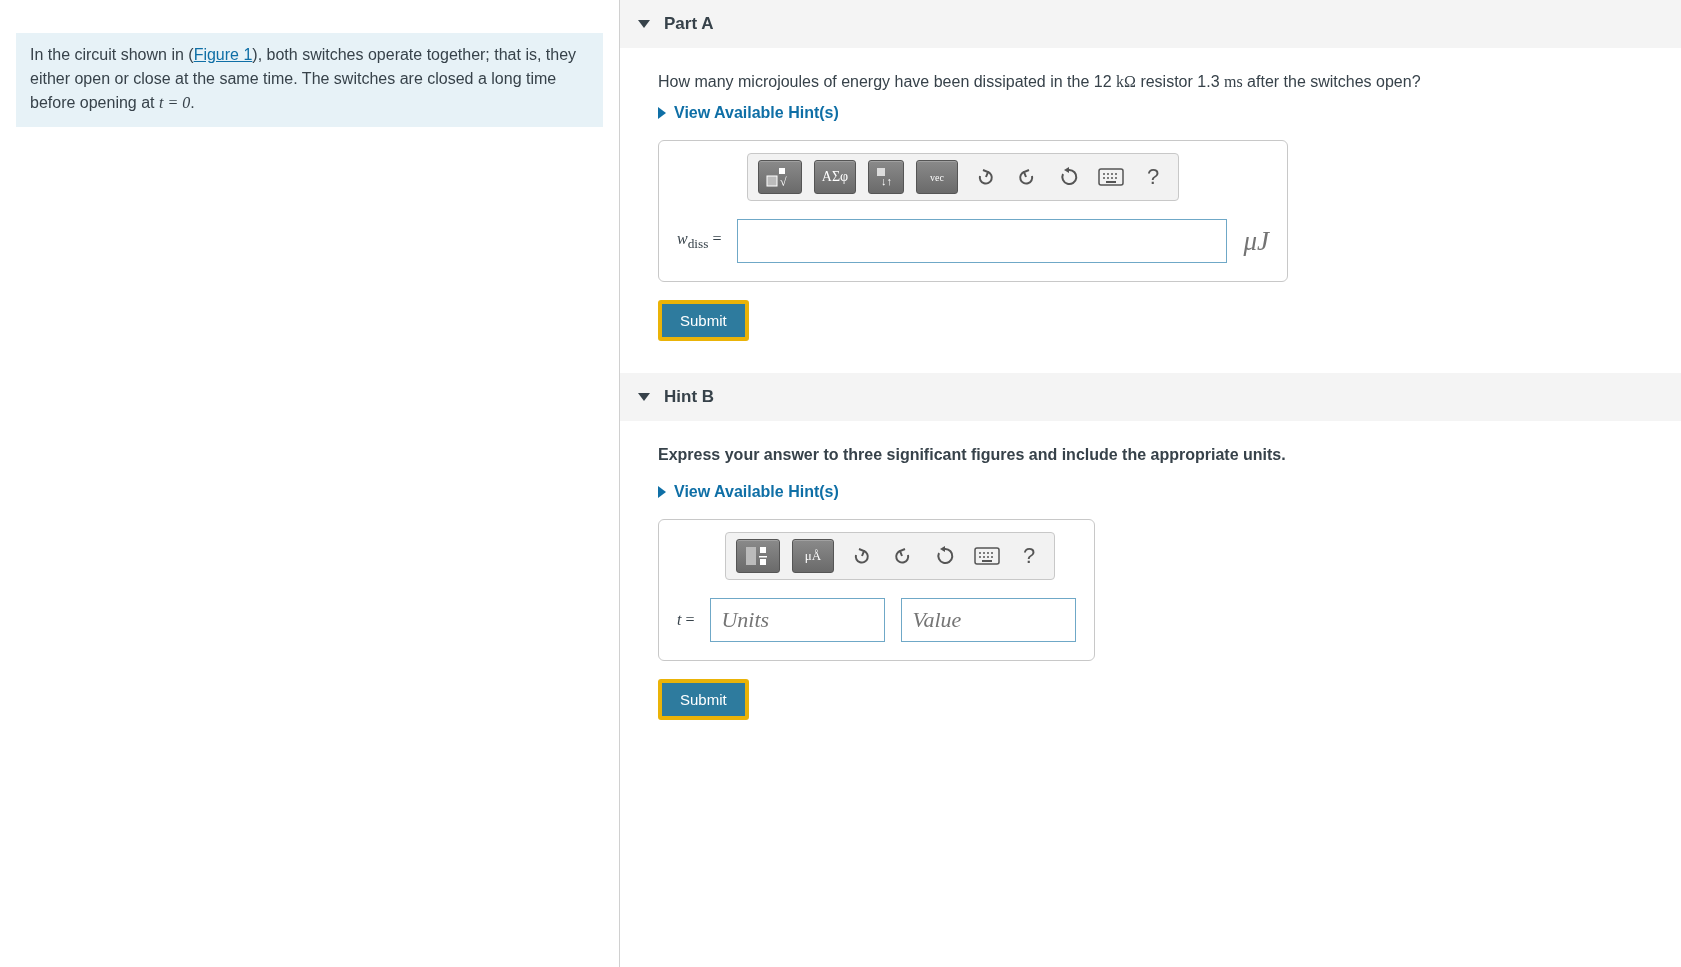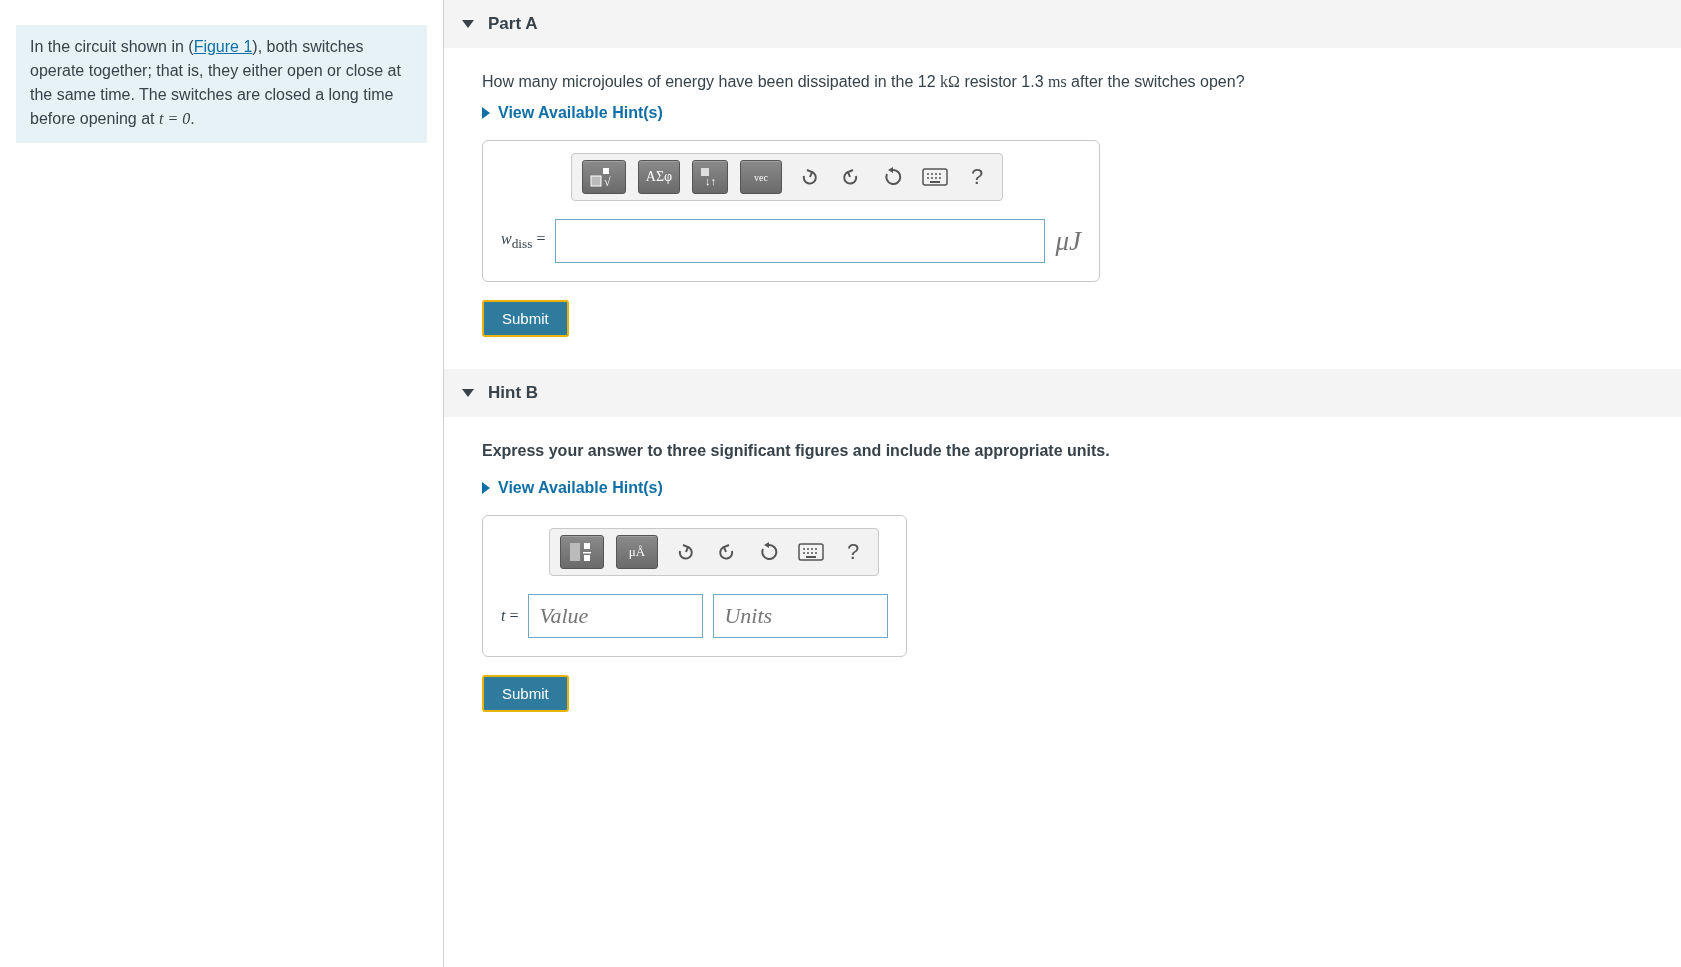--- a/index.html
+++ b/index.html
@@ -5,22 +5,22 @@
 * { box-sizing: border-box; margin: 0; padding: 0; }
 body {
   font-family: Arial, Helvetica, sans-serif;
   font-size: 16px;
   color: #37424a;
   background: #fff;
   width: 1681px;
 }
 .container { display: flex; }
 .left-col {
-  width: 444px;
-  padding: 25px 16px 0 16px;
+  width: 620px;
+  padding: 33px 16px 0 16px;
   border-right: 1px solid #d0d0d0;
   min-height: 967px;
 }
 .problem-intro {
   background: #e7f2f7;
   padding: 10px 14px 12px 14px;
   line-height: 1.5;
   color: #37424a;
 }
 .problem-intro a { color: #0f6fa6; text-decoration: underline; }
@@ -92,38 +92,38 @@
   border: 1px solid #555;
   border-radius: 3px;
   color: #fff;
   padding: 0 6px;
   font-family: "Times New Roman", serif;
   font-size: 14px;
   height: 34px;
   min-width: 42px;
   box-shadow: inset 0 1px 0 rgba(255,255,255,0.2);
 }
-.answer-row { display: flex; align-items: center; gap: 10px; }
+.answer-row { display: flex; align-items: center; gap: 16px; }
 .answer-label { font-family: "Times New Roman", serif; font-size: 16px; white-space: nowrap; }
 .answer-input {
   border: 1px solid #6fa8c7;
   height: 44px;
   width: 490px;
   font-size: 20px;
   padding: 0 10px;
   font-family: "Times New Roman", serif;
   font-style: italic;
   color: #999;
 }
 .answer-input.small { width: 175px; font-size: 22px; }
 .unit-suffix { font-family: "Times New Roman", serif; font-style: italic; font-size: 27px; color: #737373; }
 .submit-btn {
   background: #2e7b9e;
   color: #fff;
-  border: 2px solid #eab308;
+  border: 4px solid #eab308;
   border-radius: 3px;
   padding: 8px 18px;
   font-size: 15px;
   cursor: pointer;
 }
 svg { display: block; }
 </style>
 </head>
 <body>
 
@@ -271,22 +271,22 @@
                   <circle cx="18" cy="10" r="1" fill="#555"></circle>
                   <rect x="8" y="13" width="10" height="2" fill="#555"></rect>
                 </svg>
             </div>
             <div class="tb-btn" style="font-size:22px">?</div>
           </div>
           <div class="answer-row">
             <span class="answer-label">
               <span style="font-style:italic">t</span> =
             </span>
+            <input class="answer-input small" placeholder="Units" style="">
             <input class="answer-input small" placeholder="Value" style="">
-            <input class="answer-input small" placeholder="Units" style="">
           </div>
         </div>
         <div>
           <button class="submit-btn">Submit</button>
         </div>
       </div>
     </div>
 
   </div>
 </div>

